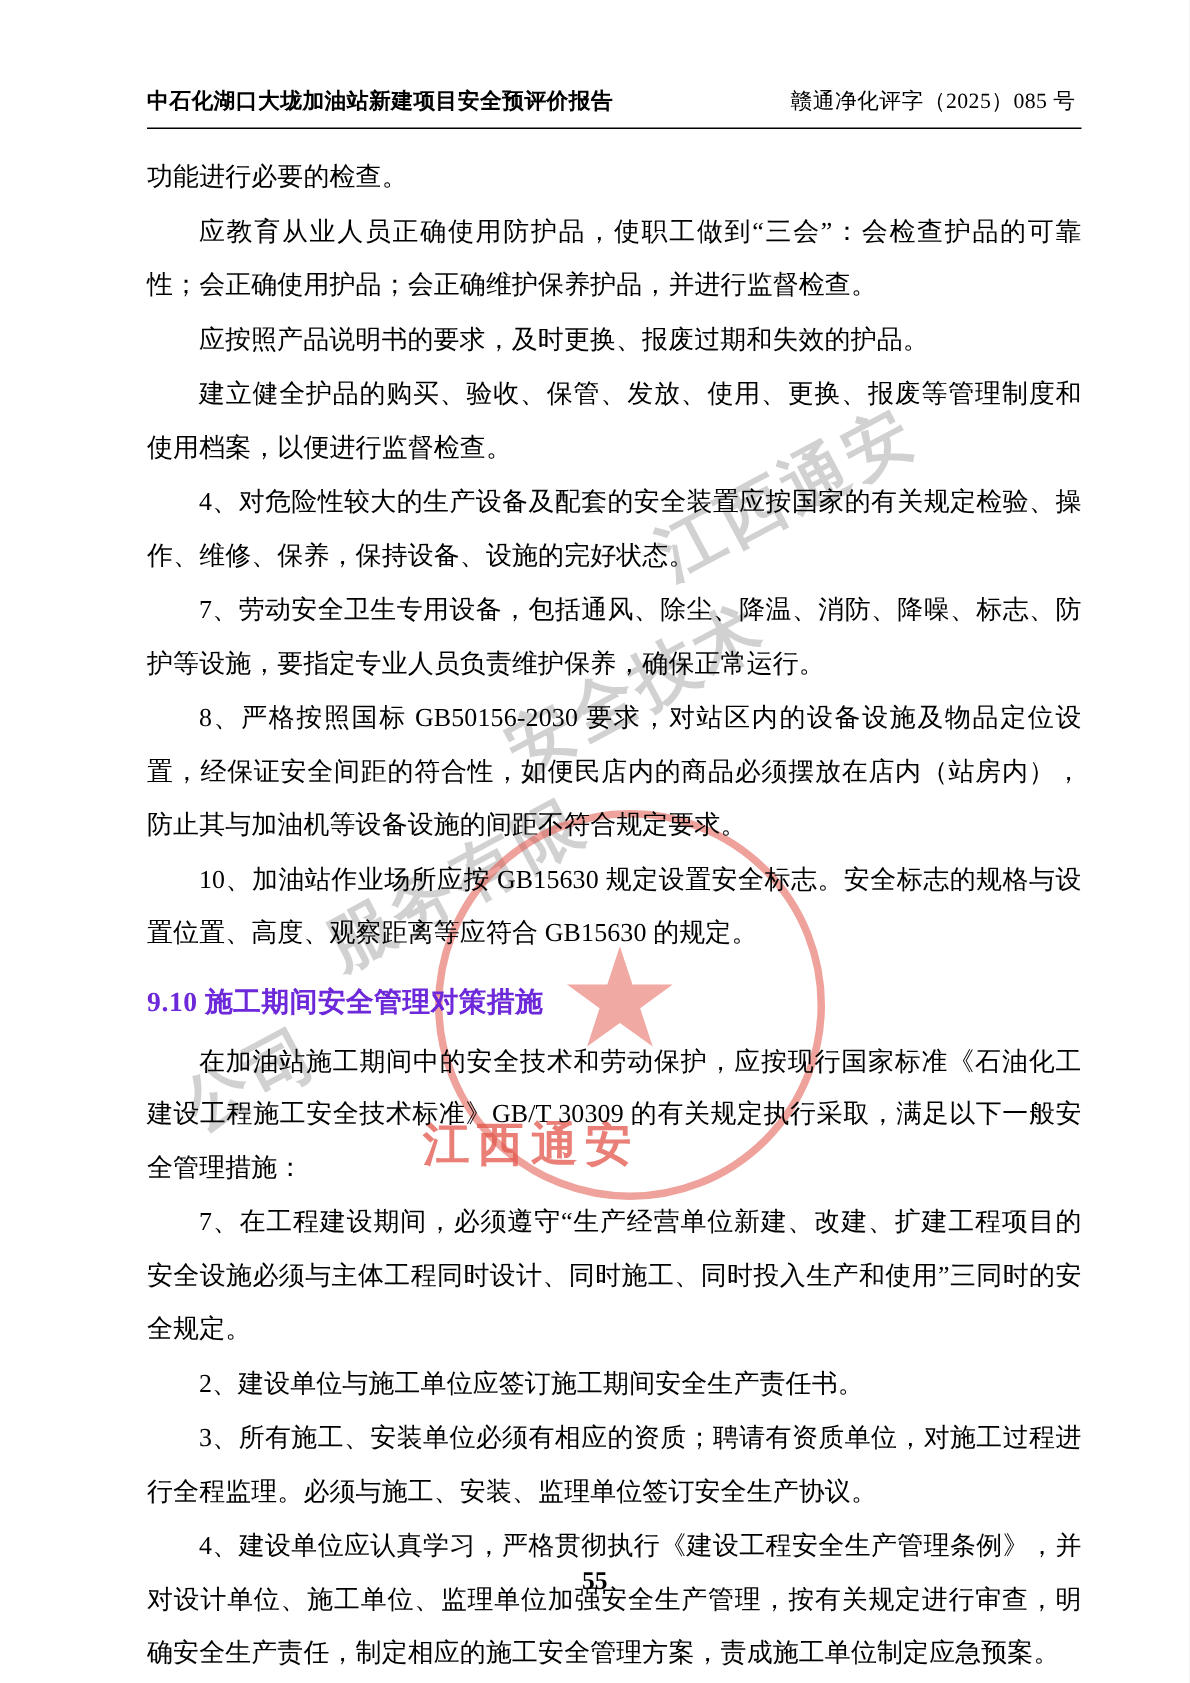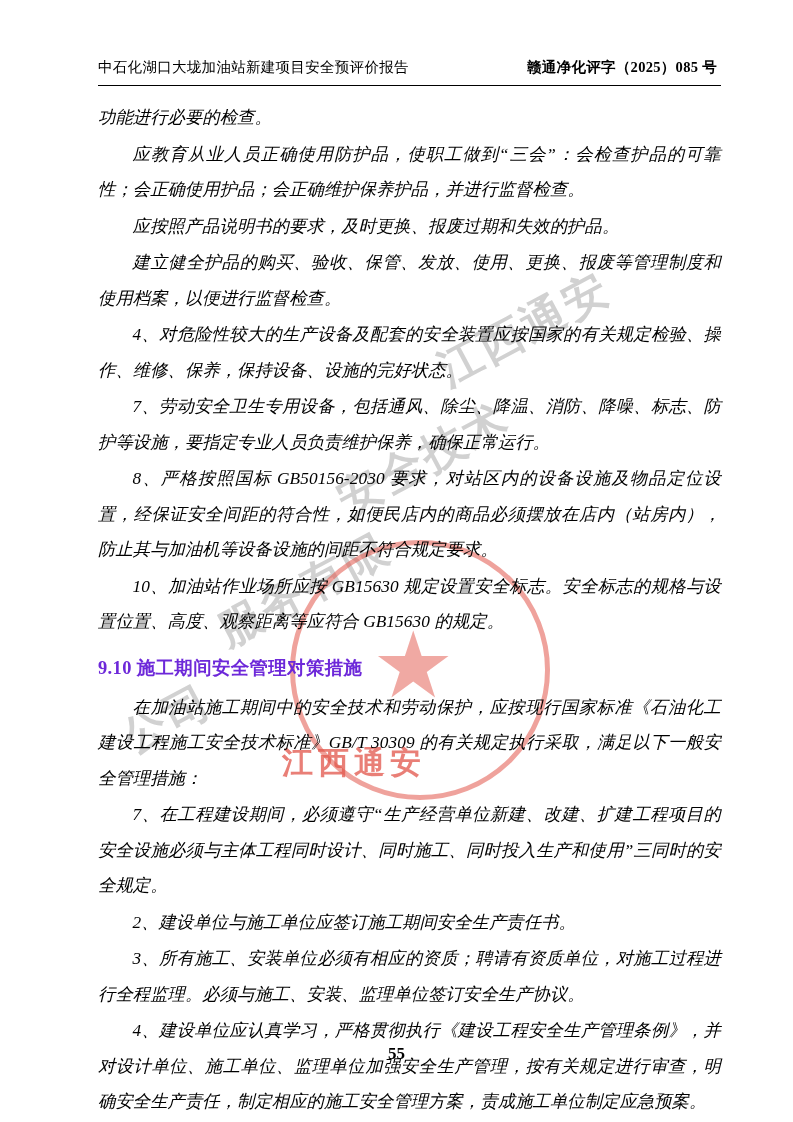--- a/index.html
+++ b/index.html
@@ -32,43 +32,42 @@
     display: flex;
     justify-content: space-between;
     align-items: flex-end;
     font-size: 14.5px;
     color: #000;
     padding-bottom: 6px;
     letter-spacing: 0.2px;
   }
   .header .left {
     font-family: "Liberation Serif", serif;
+    font-weight: 700;
+    letter-spacing: 0.3px;
+  }
+  .header .right {
+    font-family: "Liberation Serif", serif;
     font-weight: 400;
-    letter-spacing: 0.3px;
-  }
-  .header .right {
-    font-family: "Liberation Serif", serif;
-    font-weight: 700;
     letter-spacing: 0.3px;
     padding-right: 4px;
   }
   .rule {
     border-bottom: 1.4px solid #000;
     margin-top: 2px;
     margin-bottom: 14px;
   }
   .body-text p {
     margin: 0 0 1px 0;
     font-size: 17.3px;
     line-height: 35.5px;
     color: #000;
     text-align: justify;
     text-justify: inter-ideograph;
     letter-spacing: 0.1px;
-    font-style: italic;
   }
   .body-text p.indent {
     text-indent: 2em;
   }
   .body-text p.noindent {
     text-indent: 0;
   }
   h2.section {
     font-size: 18.4px;
     font-weight: bold;

